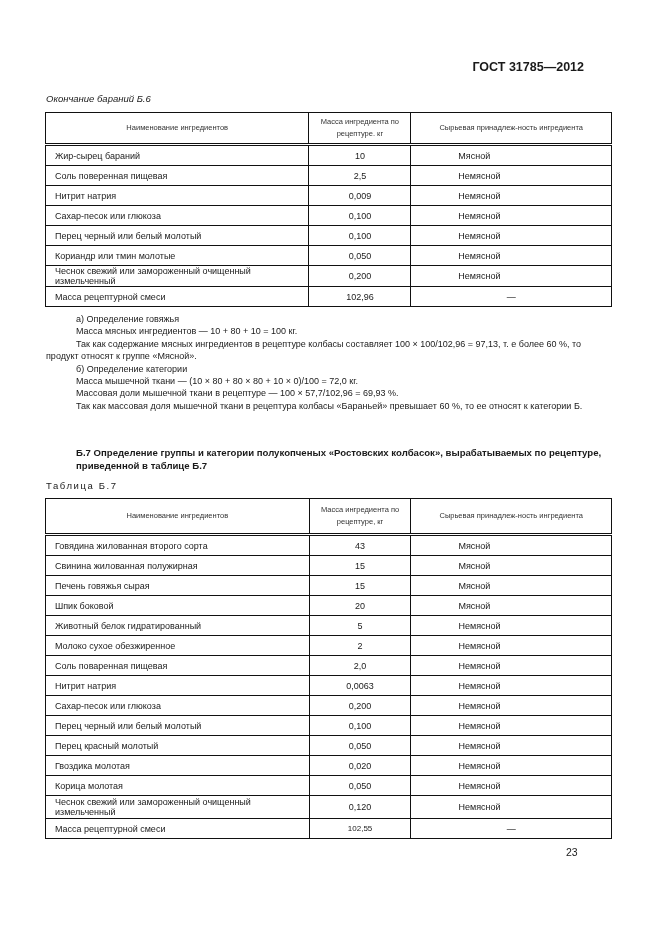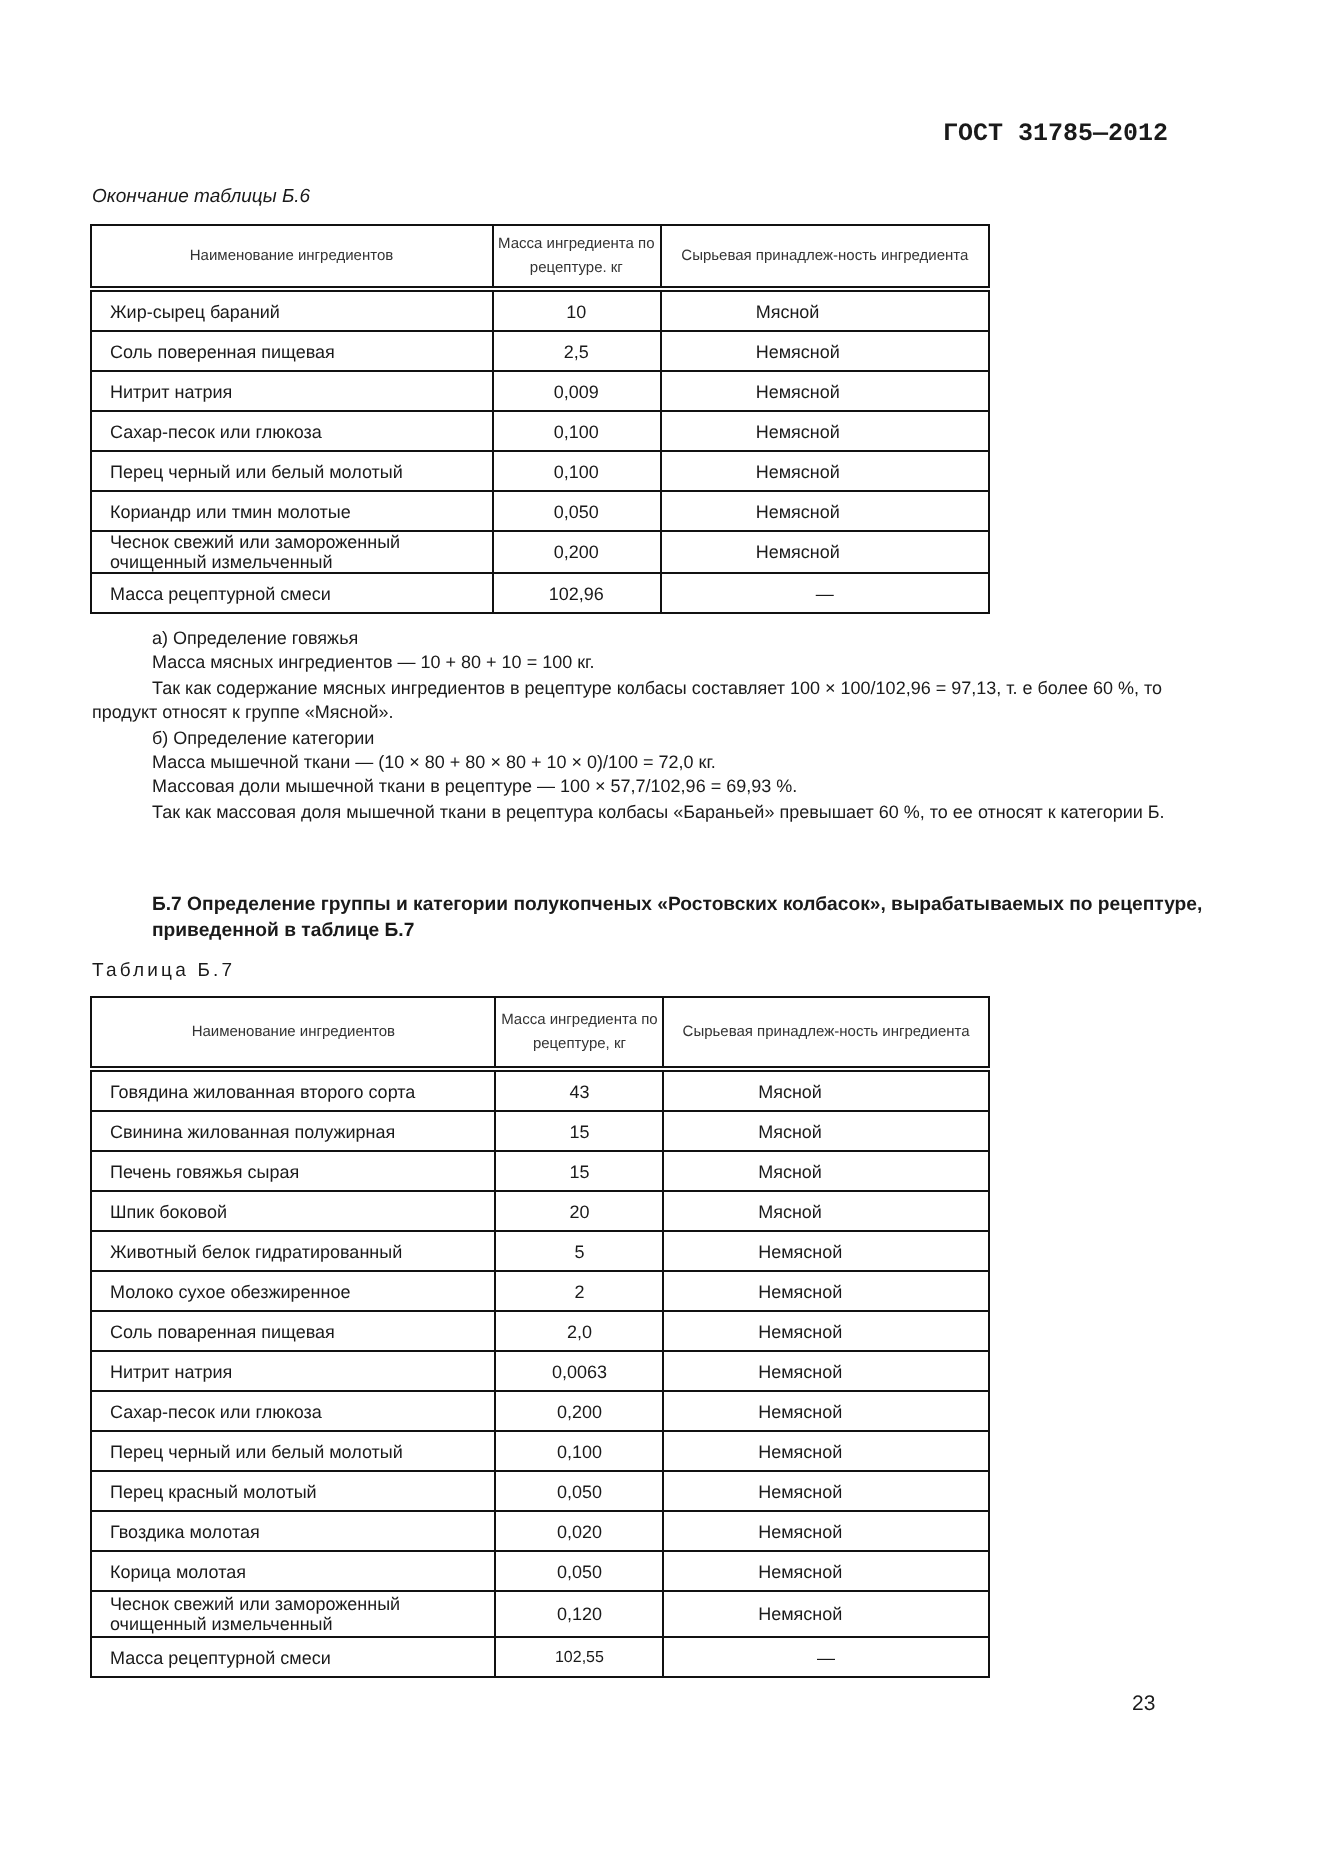--- a/index.html
+++ b/index.html
@@ -2,28 +2,28 @@
 <html><head>
 <meta charset="utf-8">
 <style>
   html, body { margin: 0; padding: 0; background: #ffffff; }
   body {
     width: 661px; height: 935px; position: relative; overflow: hidden;
     font-family: "Liberation Sans", sans-serif; color: #1a1a1a;
   }
   .doc-code {
     position: absolute; top: 60px; right: 77px;
-    font-weight: bold; font-size: 12.5px; font-family: Liberation Mono, monospace;
+    font-weight: bold; font-size: 12.5px;
   }
   .table-caption-italic {
     position: absolute; top: 93px; left: 46px;
     font-style: italic; font-size: 9.5px;
   }
   table.t {
-    position: absolute; left: 45px; width: 450px;
+    position: absolute; left: 45px; width: 567px;
     border-collapse: collapse; font-size: 9px;
     border: 1.3px solid #111;
   }
   table.t th {
     font-weight: normal; font-size: 7.5px; color: #333;
     border-left: 1px solid #111; border-right: 1px solid #111;
     border-bottom: 3px double #111;
     text-align: center; vertical-align: middle;
     line-height: 12.5px; padding: 0 2px;
   }
@@ -60,21 +60,21 @@
     position: absolute; top: 846px; left: 566px;
     font-size: 10.5px;
   }
   .small-num { font-size: 8px; }
 </style>
 </head>
 <body>
 
 <div class="doc-code">ГОСТ 31785—2012</div>
 
-<div class="table-caption-italic">Окончание таблицы Б.6</div>
+<div class="table-caption-italic">Окончание бараний Б.6</div>
 
 <table class="t" id="t1">
   <thead>
     <tr>
       <th class="c1">Наименование ингредиентов</th>
       <th class="c2">Масса ингредиента по рецептуре. кг</th>
       <th class="c3">Сырьевая принадлеж-ность ингредиента</th>
     </tr>
   </thead>
   <tbody>

